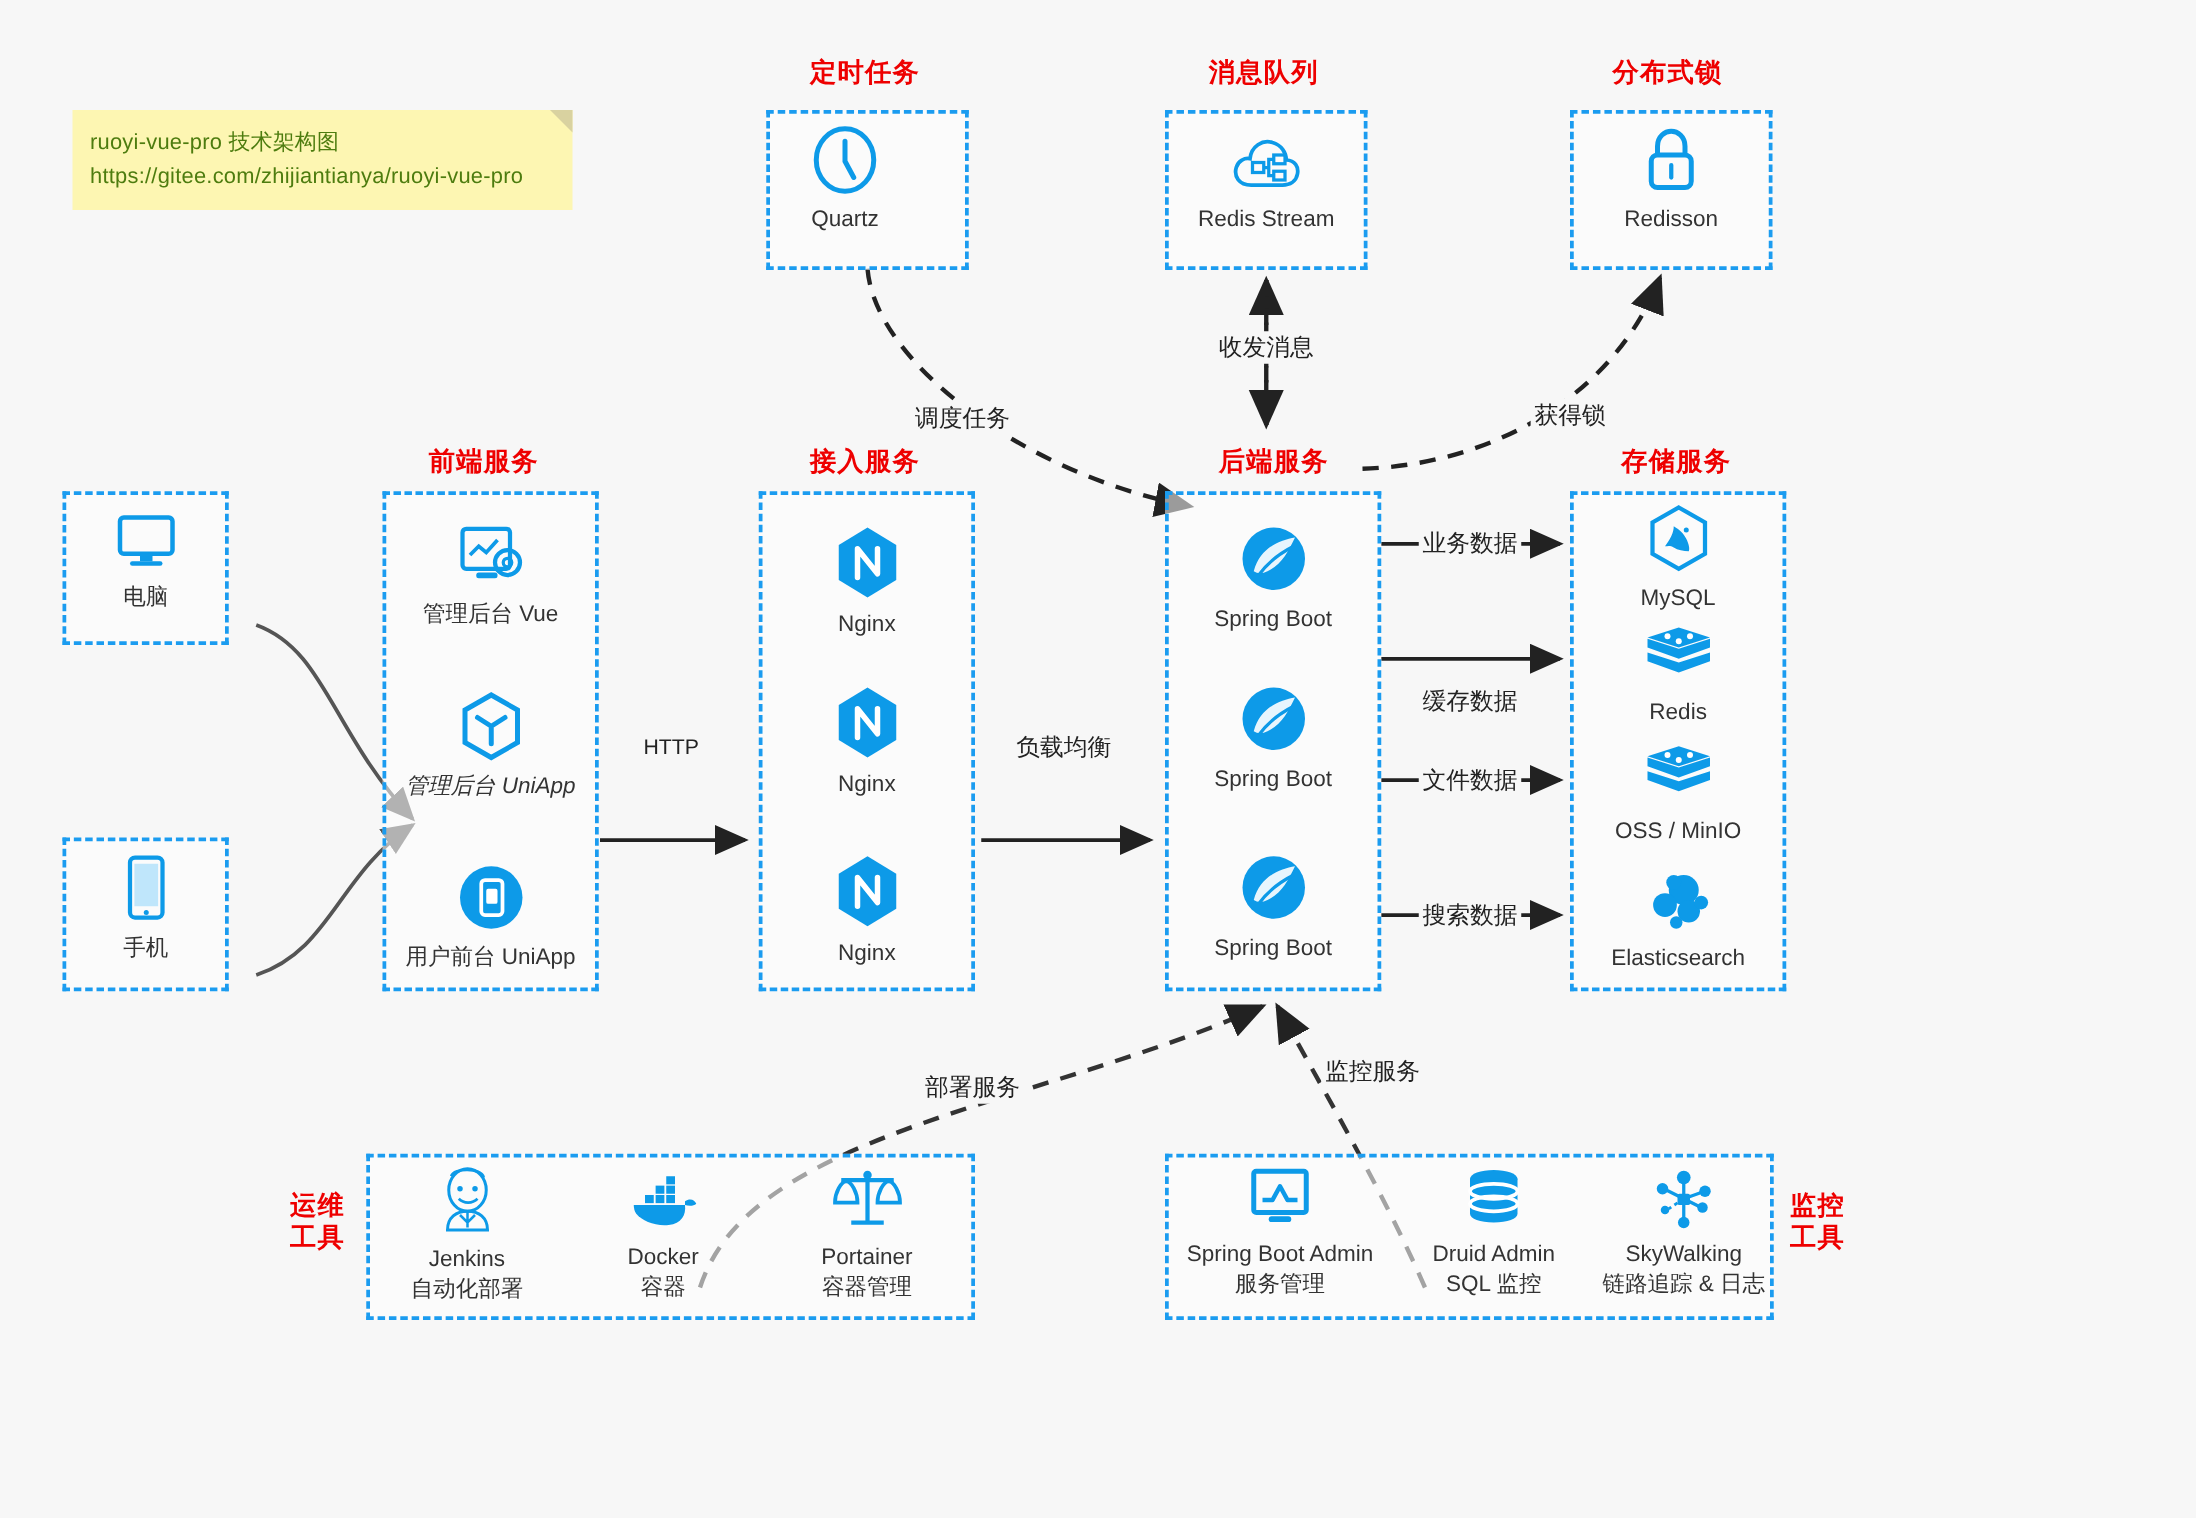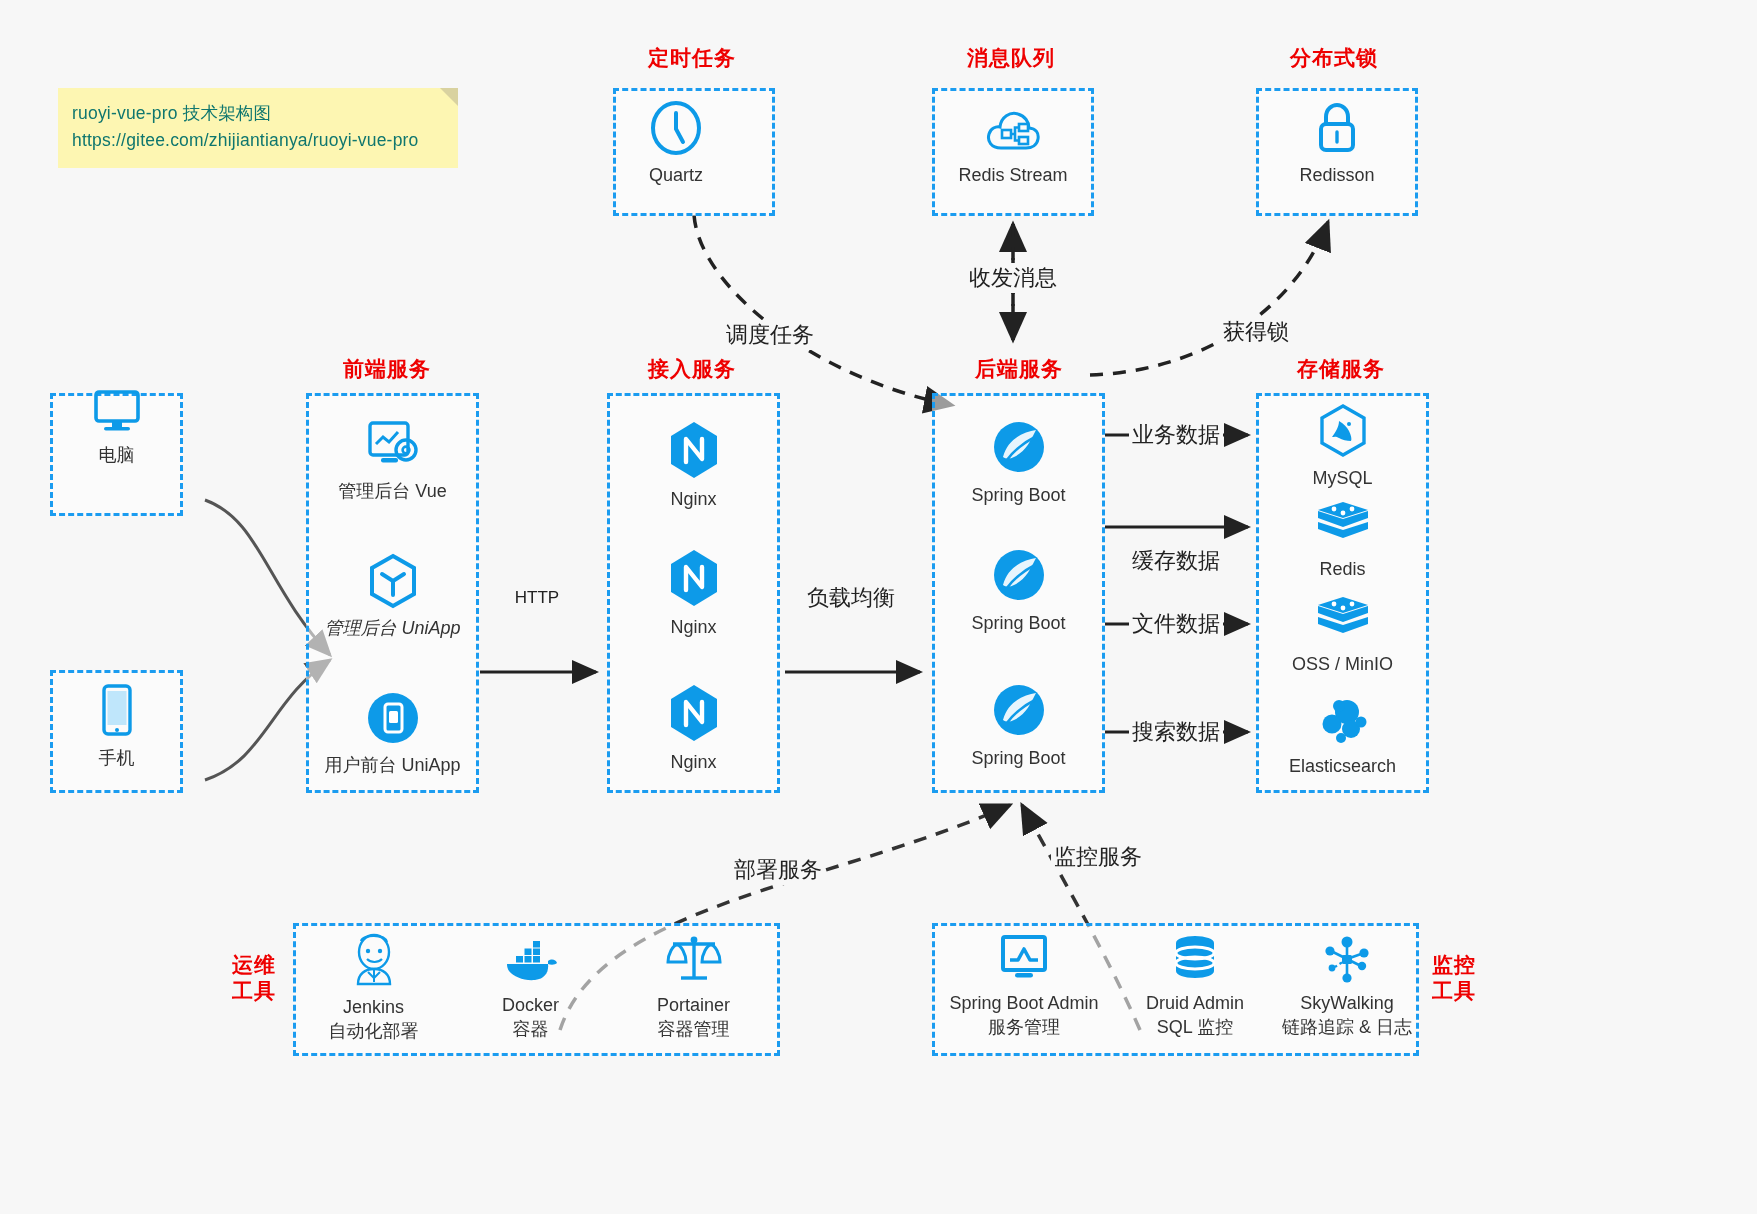--- a/index.html
+++ b/index.html
@@ -29,21 +29,21 @@
   }
   
   .note {
     position: absolute;
     left: 58px; top: 88px;
     width: 400px;
     background: #fdf6b2;
     padding: 12px 14px 14px 14px;
     box-sizing: border-box;
     font-size: 17.5px;
-    color: #0f766e;
+    color: #4d7c0f;
     line-height: 1.55;
     letter-spacing: .2px;
   }
   .note .corner {
     position: absolute;
     right: 0; top: 0;
     width: 0; height: 0;
     border-left: 18px solid transparent;
     border-top: 18px solid #d9d2a0;
   }
@@ -92,21 +92,21 @@
   
   .elabel {
     position: absolute;
     background: #f7f7f7;
     font-size: 17px;
     color: #222;
     padding: 0 3px;
     white-space: nowrap;
     transform: translate(-50%, -50%);
   }
-  .elabel.cn { font-size: 22px; }
+  .elabel.cn { font-size: 19px; }
 </style>
 </head>
 <body>
 
 <div id="canvas">
 
   <svg class="edges" viewBox="0 0 1757 1214">
     <defs>
       <marker id="arrowGray" markerWidth="10" markerHeight="10" refX="8" refY="4" orient="auto">
         <path d="M0,0 L9,4 L0,8 z" fill="#555"></path>
@@ -177,21 +177,21 @@
   <div class="node" style="left:1256px; top:100px; width:162px;">
     <svg class="icon" width="52" height="56" viewBox="0 0 52 56">
       <path d="M15 24 L15 17 C15 9 21 5 26 5 C31 5 37 9 37 17 L37 24" fill="none" stroke="#0d9ae8" stroke-width="4"></path>
       <rect x="10" y="24" width="32" height="26" rx="5" fill="none" stroke="#0d9ae8" stroke-width="4"></rect>
       <line x1="26" y1="32" x2="26" y2="42" stroke="#0d9ae8" stroke-width="3.4" stroke-linecap="round"></line>
     </svg>
     <div class="label">Redisson</div>
   </div>
 
   <div class="group" style="left:50px; top:393px; width:133px; height:123px;"></div>
-  <div class="node" style="left:50px; top:386px; width:133px;">
+  <div class="node" style="left:50px; top:408px; width:133px;">
     <svg class="icon" width="52" height="50" viewBox="0 0 52 50">
       <rect x="5" y="6" width="42" height="29" rx="3" fill="none" stroke="#0d9ae8" stroke-width="3.6"></rect>
       <rect x="21" y="35" width="10" height="6" fill="#0d9ae8"></rect>
       <rect x="13" y="41" width="26" height="3.6" rx="1.8" fill="#0d9ae8"></rect>
     </svg>
     <div class="label">电脑</div>
   </div>
 
   <div class="group" style="left:50px; top:670px; width:133px; height:123px;"></div>
   <div class="node" style="left:50px; top:683px; width:133px;">

